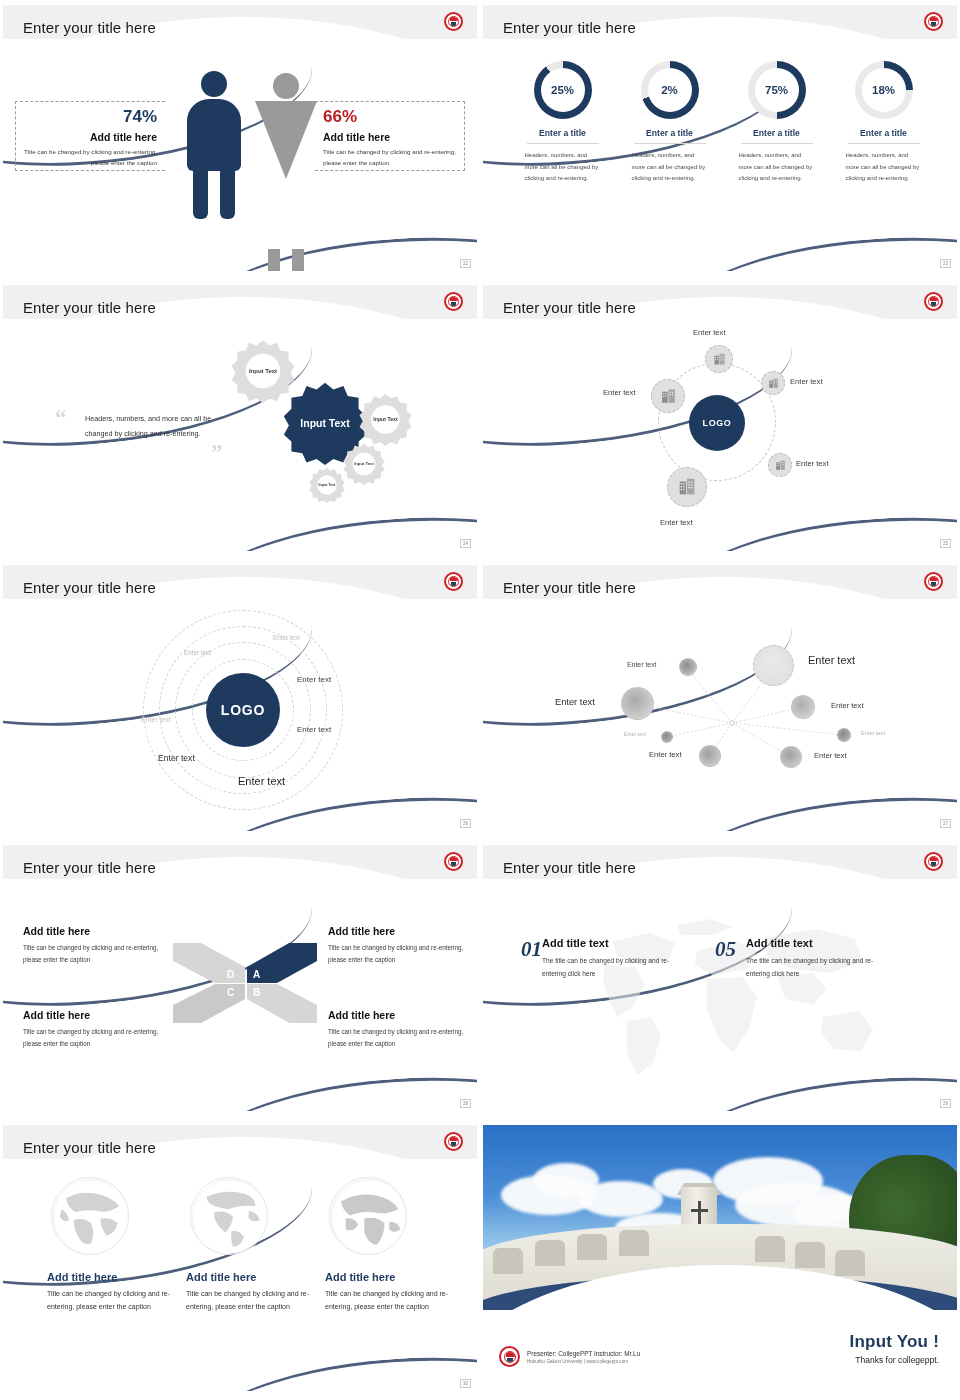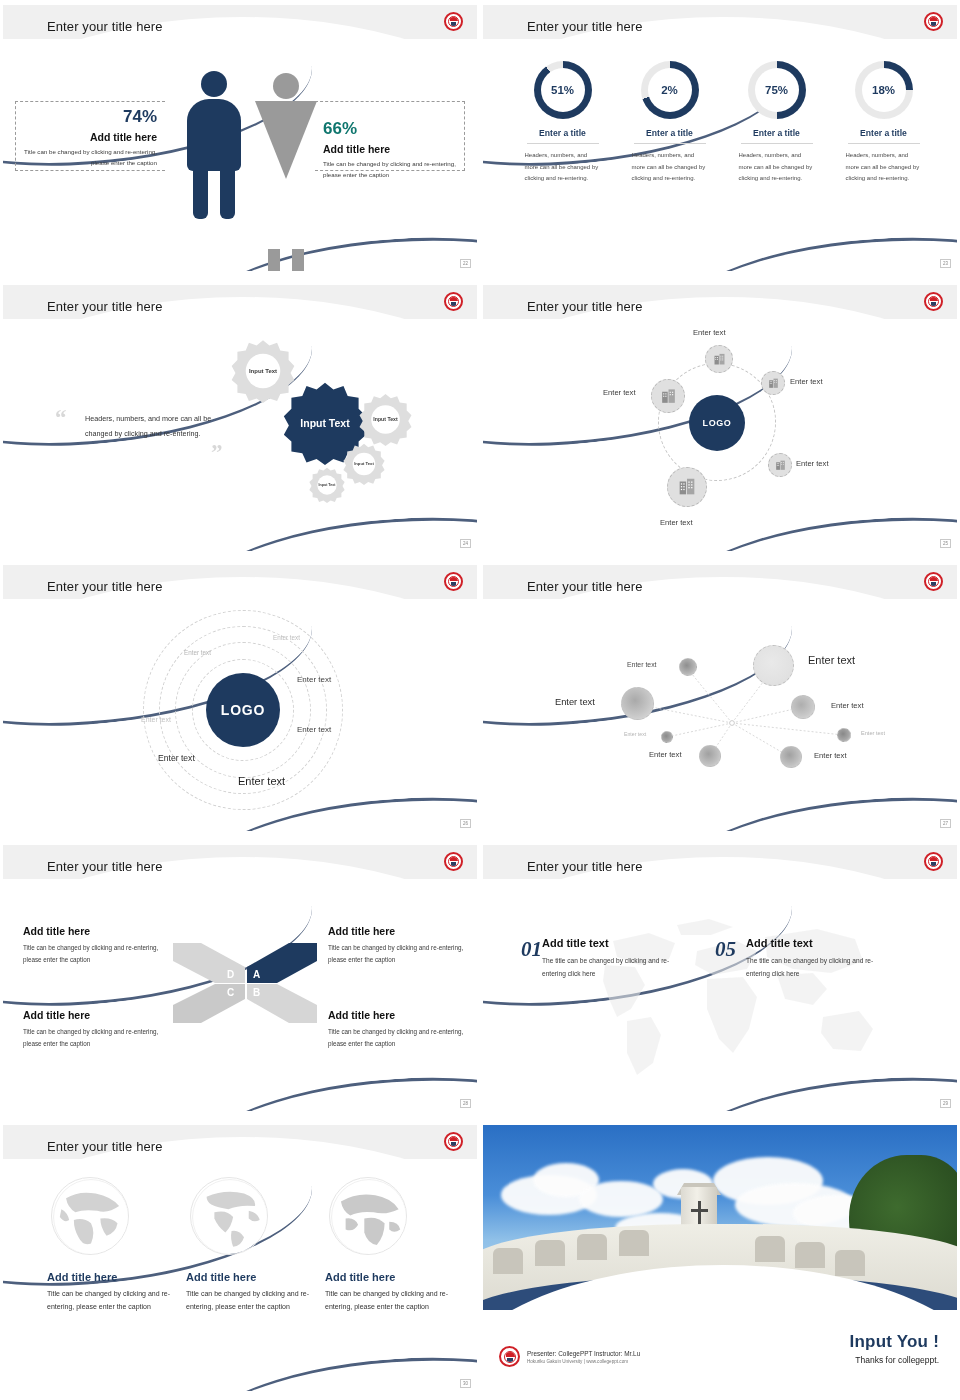--- a/index.html
+++ b/index.html
@@ -33,23 +33,22 @@
     position: absolute; left: 0; top: 0; width: 474px; height: 34px;
     background: #f0f0f0;
   }
   .hdr-white {
     position: absolute; left: -40px; top: 12px; width: 560px; height: 120px;
     background: #ffffff;
     border-radius: 50% / 100% 100% 0 0;
   }
   .stitle {
     position: absolute; left: 20px; top: 14px;
-    font-size: 13px; color: #1a1a1a; letter-spacing: .1px;
+    font-size: 15px; color: #1a1a1a; letter-spacing: .1px;
     white-space: nowrap;
-    margin-left: 24px;
   }
   
   .seal {
     position: absolute; right: 14px; top: 7px;
     width: 19px; height: 19px; border-radius: 50%;
     background: #ffffff;
     border: 2.2px solid #cf2027;
     display: flex; align-items: center; justify-content: center;
   }
   .seal-in {
@@ -85,21 +84,21 @@
   }
   .pagebadge {
     position: absolute; right: 6px; bottom: 3px;
     width: 11px; height: 9px;
     border: 1px solid #c9c9c9;
     font-size: 4.5px; color: #8a8a8a;
     display: flex; align-items: center; justify-content: center;
     font-family: "Liberation Sans", sans-serif;
   }
   .navy { color: #1e3a5f; }
-  .gray { color: #0f766e; margin-top: 12px; }
+  .gray { color: #b91c1c; }
 
   
   .s1-wrap { position: absolute; left: 0; top: 60px; width: 474px; height: 180px; }
   .person { position: absolute; }
   .ph { width: 26px; height: 26px; border-radius: 50%; margin: 0 auto; }
   .pb {
     width: 54px; height: 72px; margin-top: 2px;
     border-radius: 22px 22px 6px 6px;
     position: relative;
   }
@@ -297,21 +296,21 @@
       <div class="sw-top"></div>
       <div class="sw-bot"></div>
       <div class="stitle">Enter your title here</div>
       <div class="seal">
           <div class="seal-in"></div>
         </div>
 
       <div class="donuts">
         <div class="dcol">
           <div class="ring" style="background:conic-gradient(#1e3a5f 0% 90%, #e9e9e9 90% 100%)">
-            <span>51%</span>
+            <span>25%</span>
           </div>
           <div class="dtitle">Enter a title</div>
           <div class="dsep"></div>
           <div class="dbody">Headers, numbers, and more can all be changed by clicking and re-entering.</div>
         </div>
         <div class="dcol">
           <div class="ring" style="background:conic-gradient(#1e3a5f 0% 70%, #e9e9e9 70% 100%)">
             <span>2%</span>
           </div>
           <div class="dtitle">Enter a title</div>

